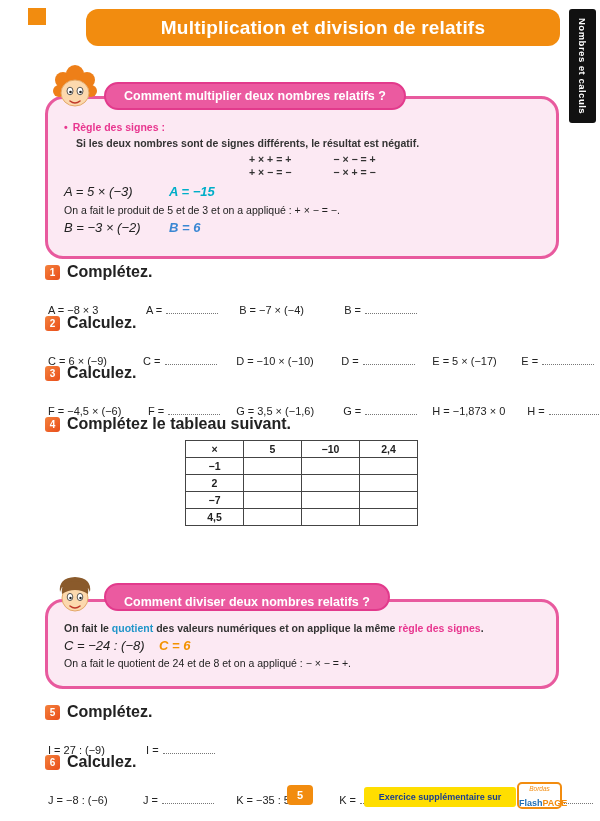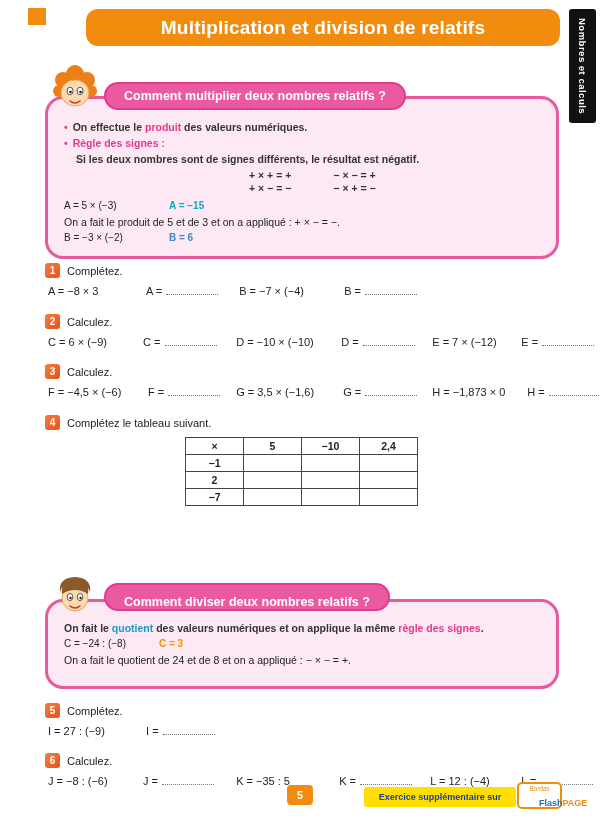--- a/index.html
+++ b/index.html
@@ -32,53 +32,53 @@
 
   .lesson-content { padding:22px 10px 0 16px; font-size:10.5px; font-weight:bold; color:#333; }
   #box2 .lesson-content { padding-top:20px; }
   .lesson-content p { margin:0 0 3px 0; line-height:1.25; }
   .bullet { color:#E8368F; margin-right:5px; }
   .indent { padding-left:12px; }
   .hl-pink { color:#E8368F; }
   .hl-blue { color:#2196C9; }
   .signs-block { display:flex; gap:42px; margin:2px 0 5px 185px; font-weight:bold; font-size:10.5px; color:#333; }
   .signs-col div { line-height:13px; }
-  .example { font-weight:normal; font-size:10px; color:#222; }
+  .example { font-weight:normal; font-size:13px; color:#222;font-style:italic; }
   .example .expr { display:inline-block; width:105px; }
   #box2 .example .expr { width:95px; }
   .ans-teal { font-weight:bold; color:#00AEC8; }
   .ans-blue { font-weight:bold; color:#3A87D3; }
   .ans-orange { font-weight:bold; color:#F39200; }
   .note { font-weight:normal; font-size:10.5px; color:#222; }
 
   
   .exercise { position:absolute; left:45px; width:516px; }
   #ex1{top:263px;} #ex2{top:314px;} #ex3{top:364px;} #ex4{top:415px;} #ex5{top:703px;} #ex6{top:753px;}
   .ex-head { display:flex; align-items:center; gap:7px; }
   .badge { width:15px; height:15px; background:linear-gradient(135deg,#F4813C,#E94E1B); color:#fff;
     font-size:10px; font-weight:bold; display:flex; align-items:center; justify-content:center; border-radius:3px; }
-  .ex-title { font-weight:normal; font-size:11px; color:#222; }
+  .ex-title { font-weight:bold; font-size:16px; color:#222; }
   .ex-row { margin:7px 0 0 3px; font-size:11px; color:#222; white-space:nowrap; }
-  .cell { display:inline-block; vertical-align:baseline; }
+  .cell { display:inline-block; vertical-align:baseline;margin-top:16px; }
   .dots { display:inline-block; width:52px; height:10px; border-bottom:1.6px dotted #777; margin-left:4px; }
 
   
   .mult-table { border-collapse:collapse; margin:7px 0 0 140px; }
   .mult-table td { border:1px solid #444; width:58px; height:17px; text-align:center;
     font-size:10.5px; font-weight:bold; color:#222; padding:0; }
 
   
   .page-num { position:absolute; left:287px; top:785px; width:26px; height:20px; background:#F28C0F;
     border-radius:4px; color:#fff; font-weight:bold; font-size:11px; display:flex; align-items:center; justify-content:center; }
   .supp-box { position:absolute; left:364px; top:787px; width:152px; height:20px; background:#FFDE00;
     border-radius:3px; color:#1A3E8F; font-weight:bold; font-size:9px; display:flex; align-items:center; justify-content:center; }
   .logo-box { position:absolute; left:517px; top:782px; width:45px; height:27px; background:#fff;
     border:2px solid #F28C0F; border-radius:5px; text-align:center; line-height:1; padding-top:2px; }
   .logo-bordas { font-size:6.5px; font-style:italic; color:#F28C0F; display:block; }
-  .logo-flash { font-size:9px; font-weight:bold; color:#1F6FB5;padding-left:20px; }
+  .logo-flash { font-size:9px; font-weight:bold; color:#1F6FB5; }
   .logo-page { font-size:9px; font-weight:bold; color:#F28C0F; }
 </style>
 </head>
 <body>
 
 <div id="page">
 
   <div class="corner-mark"></div>
   <div class="header-bar">
     <h1>Multiplication et division de relatifs</h1>
@@ -100,21 +100,20 @@
       <circle cx="20.5" cy="28" r="1.3" fill="#222"></circle>
       <circle cx="30.5" cy="28" r="1.3" fill="#222"></circle>
       <path d="M20 37 Q25 41 30 37" stroke="#C0392B" stroke-width="1.6" fill="none" stroke-linecap="round"></path>
     </svg>
   </div>
   <div class="banner" id="banner1">
     <span>Comment multiplier deux nombres relatifs ?</span>
   </div>
   <div class="lesson-box" id="box1">
     <div class="lesson-content">
-      <p><span class="bullet">•</span><span>On effectue le </span><span class="hl-pink">produit</span><span> des valeurs numériques.</span></p>
       <p><span class="bullet">•</span><span class="hl-pink">Règle des signes :</span></p>
       <p class="indent">Si les deux nombres sont de signes différents, le résultat est négatif.</p>
       <div class="signs-block">
         <div class="signs-col">
           <div>+ × + = +</div>
           <div>+ × − = −</div>
         </div>
         <div class="signs-col">
           <div>− × − = +</div>
           <div>− × + = −</div>
@@ -142,21 +141,21 @@
   <div class="exercise" id="ex2">
     <div class="ex-head">
       <span class="badge">2</span>
       <span class="ex-title">Calculez.</span>
     </div>
     <div class="ex-row">
       <span class="cell" style="width:92px">C = 6 × (−9)</span>
       <span class="cell" style="width:90px"><span>C =</span><span class="dots"></span></span>
       <span class="cell" style="width:102px">D = −10 × (−10)</span>
       <span class="cell" style="width:88px"><span>D =</span><span class="dots"></span></span>
-      <span class="cell" style="width:86px">E = 7 × (−12)</span>
+      <span class="cell" style="width:86px">E = 5 × (−17)</span>
       <span class="cell"><span>E =</span><span class="dots"></span></span>
     </div>
   </div>
 
   <div class="exercise" id="ex3">
     <div class="ex-head">
       <span class="badge">3</span>
       <span class="ex-title">Calculez.</span>
     </div>
     <div class="ex-row">
@@ -189,20 +188,26 @@
           <td></td>
         </tr>
         <tr>
           <td>2</td>
           <td></td>
           <td></td>
           <td></td>
         </tr>
         <tr>
           <td>−7</td>
+          <td></td>
+          <td></td>
+          <td></td>
+        </tr>
+        <tr>
+          <td>4,5</td>
           <td></td>
           <td></td>
           <td></td>
         </tr>
       </tbody>
     </table>
   </div>
 
   <div class="avatar" id="avatar2">
     <svg width="50" height="50" viewBox="0 0 50 50">
@@ -215,21 +220,21 @@
       <circle cx="30.5" cy="28" r="1.2" fill="#222"></circle>
       <path d="M20 36 Q25 40 30 36" stroke="#C0392B" stroke-width="1.6" fill="none" stroke-linecap="round"></path>
     </svg>
   </div>
   <div class="banner" id="banner2">
     <span>Comment diviser deux nombres relatifs ?</span>
   </div>
   <div class="lesson-box" id="box2">
     <div class="lesson-content">
       <p><span>On fait le </span><span class="hl-blue">quotient</span><span> des valeurs numériques et on applique la même </span><span class="hl-pink">règle des signes</span><span>.</span></p>
-      <p class="example"><span class="expr">C = −24 : (−8)</span><span class="ans-orange">C = 3</span></p>
+      <p class="example"><span class="expr">C = −24 : (−8)</span><span class="ans-orange">C = 6</span></p>
       <p class="note">On a fait le quotient de 24 et de 8 et on a appliqué : − × − = +.</p>
     </div>
   </div>
 
   <div class="exercise" id="ex5">
     <div class="ex-head">
       <span class="badge">5</span>
       <span class="ex-title">Complétez.</span>
     </div>
     <div class="ex-row">

